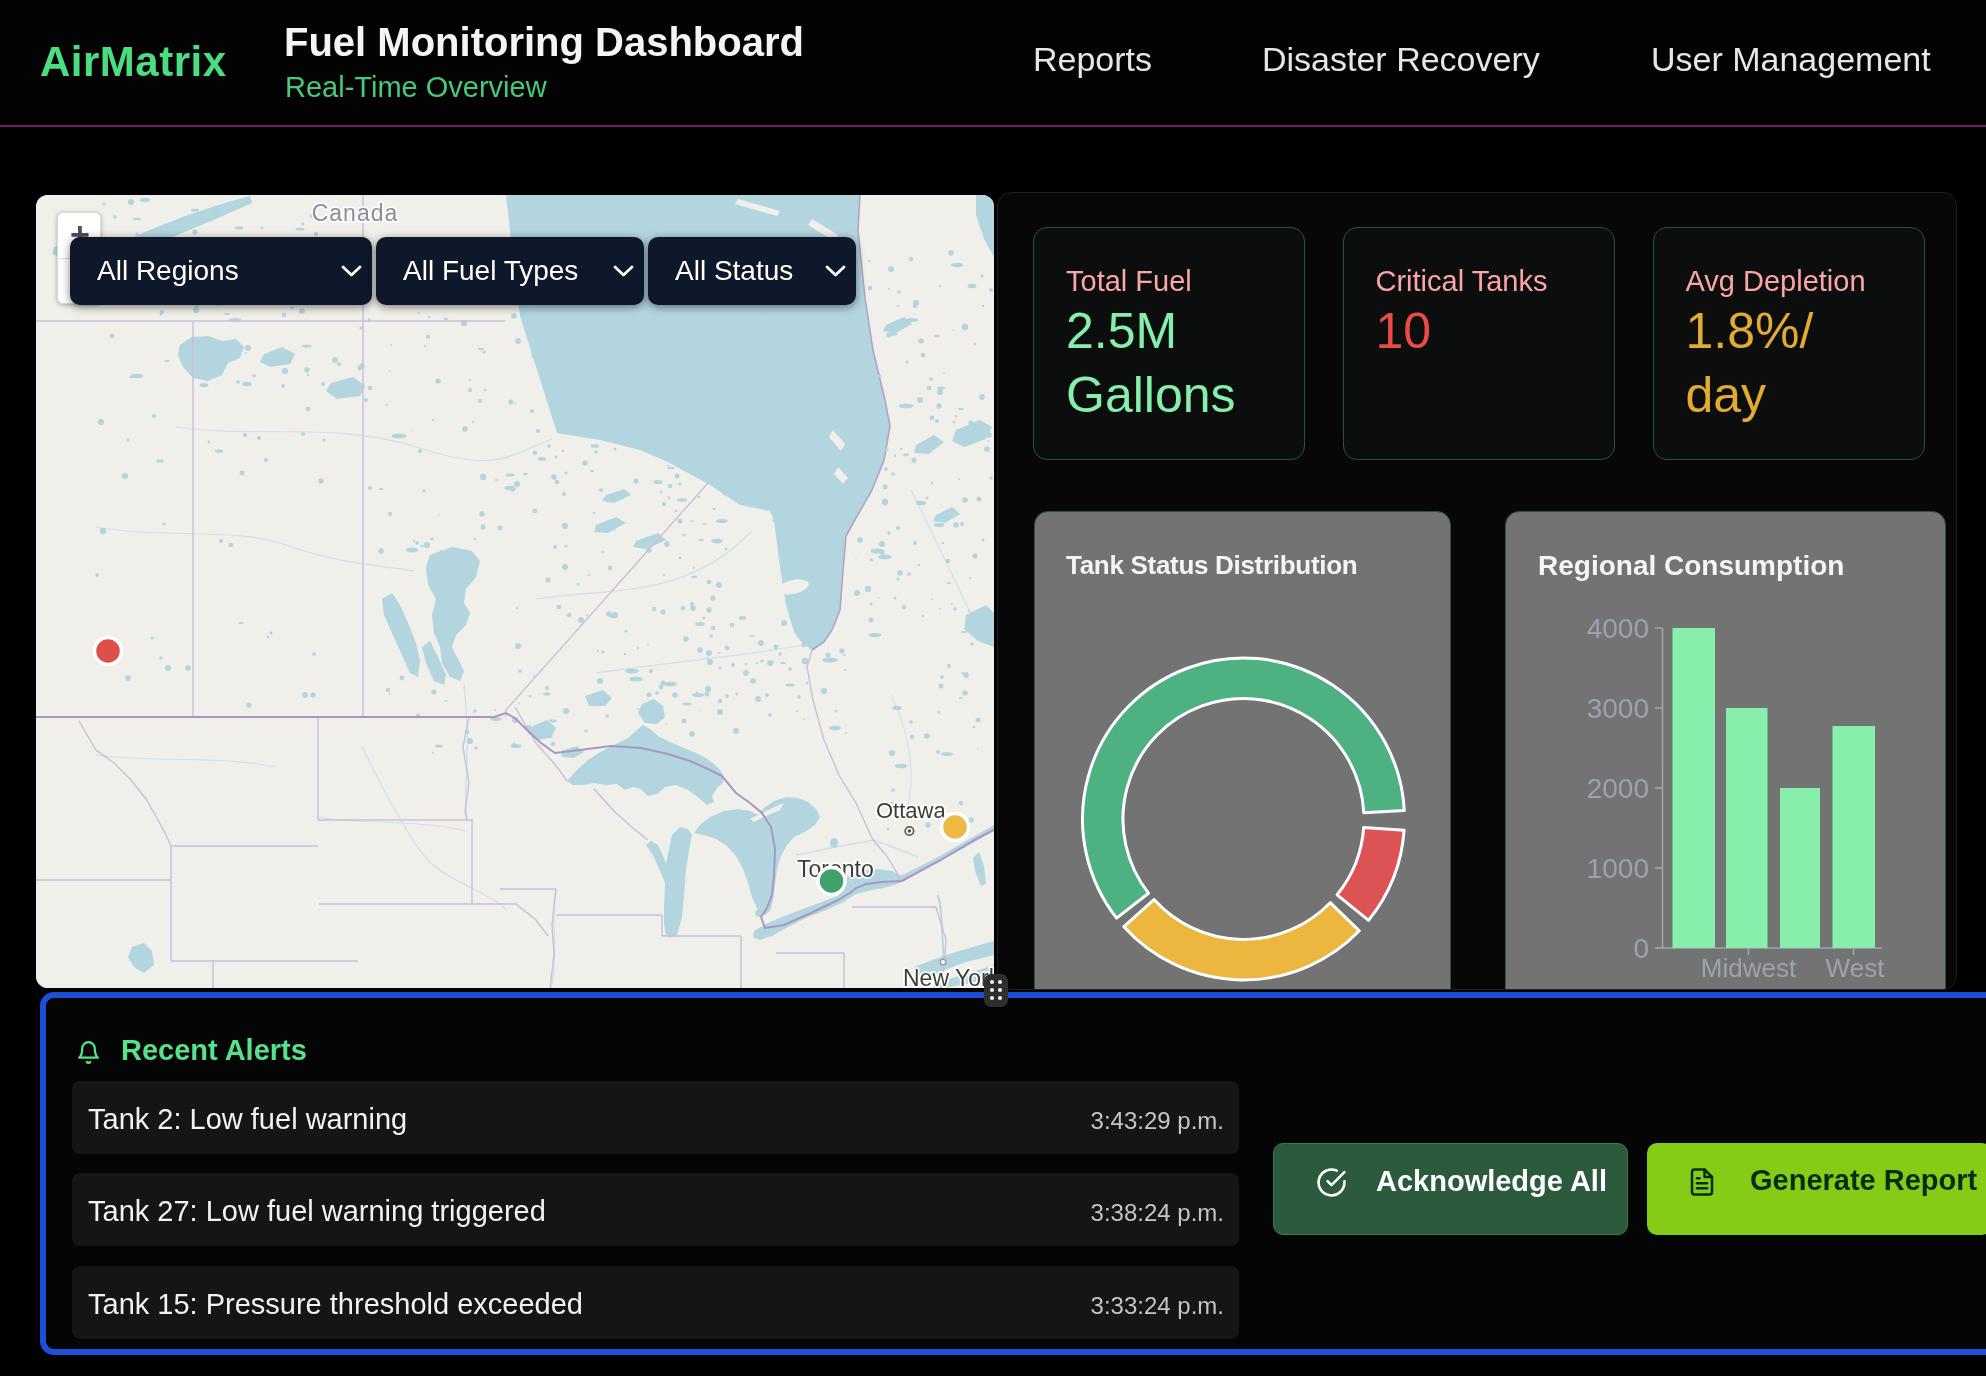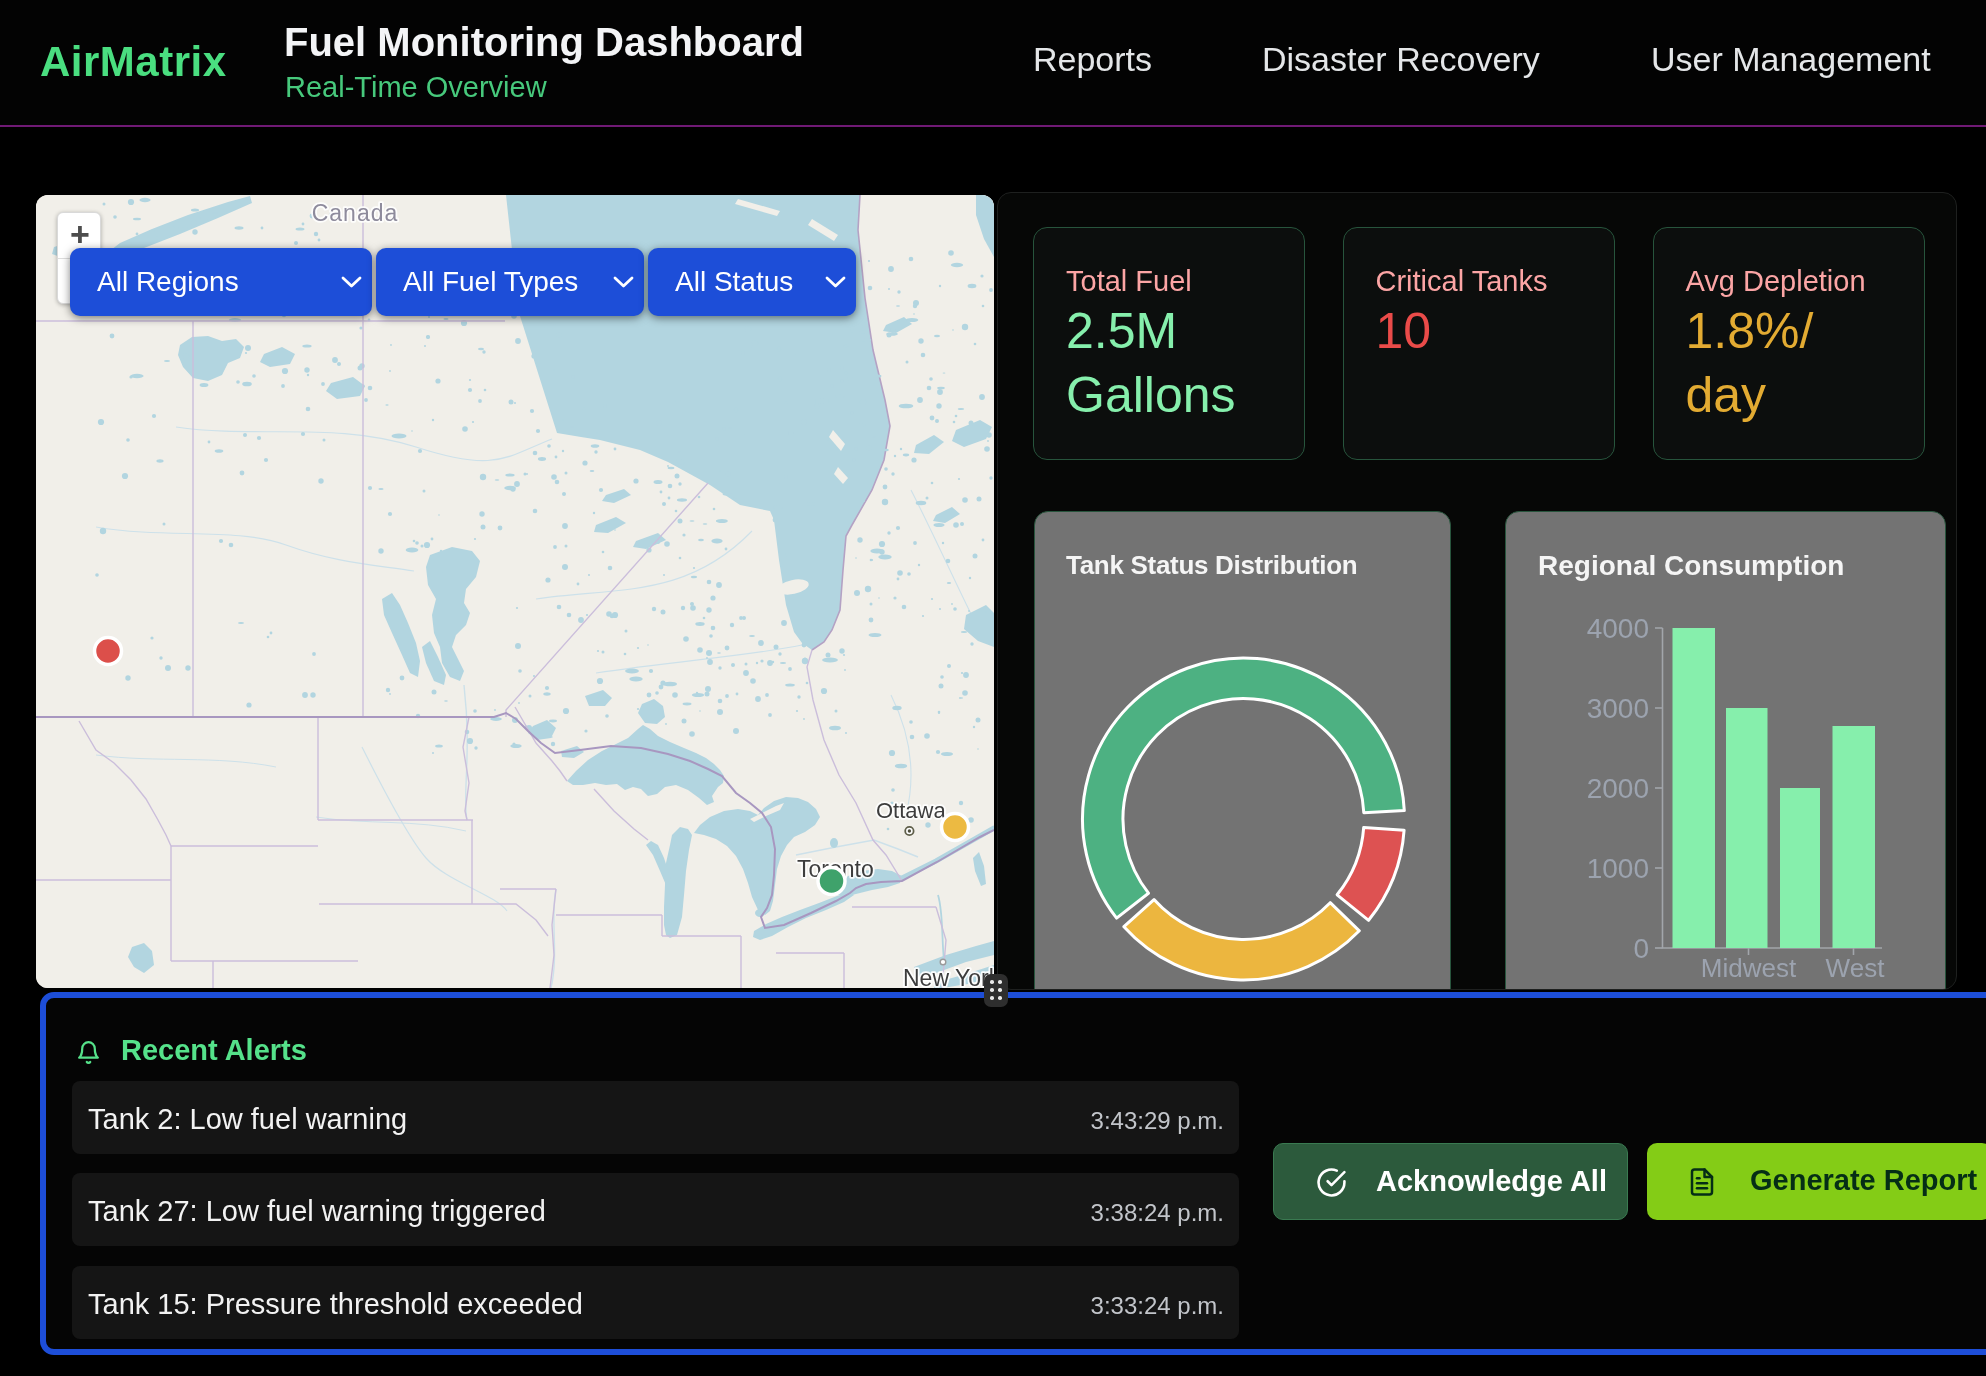--- a/index.html
+++ b/index.html
@@ -6,34 +6,34 @@
 .abs { position:absolute; }
 #header { position:absolute; left:0; top:0; width:1986px; height:127px; background:#030303; border-bottom:2px solid #701a75; }
 #logo { position:absolute; left:40px; top:38px; font-size:42px; font-weight:700; color:#4ade80; letter-spacing:0.5px; }
 #title { position:absolute; left:284px; top:20px; font-size:40px; font-weight:700; color:#f3f4f6; }
 #subtitle { position:absolute; left:285px; top:71px; font-size:29px; font-weight:500; color:#47c97c; }
 .nav { position:absolute; top:40px; font-size:34px; color:#e4e6e8; font-weight:400; }
 #map { position:absolute; left:36px; top:195px; width:958px; height:793px; border-radius:12px; overflow:hidden; background:#f1efe9; }
 .zoomctl { position:absolute; left:57px; top:212px; width:44px; height:92px; background:#fff; border:1px solid #d9d9d9; border-radius:6px; box-shadow:0 1px 4px rgba(0,0,0,0.3); }
 .zoomctl .zline { position:absolute; left:0; top:45px; width:44px; height:1px; background:#ddd; }
 .zplus { position:absolute; left:0; top:0; width:44px; height:45px; color:#4d4d4d; font-size:34px; font-weight:700; text-align:center; line-height:42px; }
-.dd { position:absolute; top:248px; height:68px; background:#1d4ed8; border-radius:10px; color:#fff; font-size:28px; line-height:68px; padding-left:27px; box-shadow:0 2px 8px rgba(0,0,0,0.5); }
+.dd { position:absolute; top:237px; height:68px; background:#0f172a; border-radius:10px; color:#fff; font-size:28px; line-height:68px; padding-left:27px; box-shadow:0 2px 8px rgba(0,0,0,0.5); }
 .dd svg { position:absolute; right:9px; top:27px; }
 #rpanel { position:absolute; left:997px; top:192px; width:960px; height:798px; background:#060706; border:1px solid #1e201f; border-radius:14px; overflow:hidden; }
 .scard { position:absolute; top:34px; width:272px; height:233px; background:#0c0e0d; border:1.5px solid #27543c; border-radius:14px; }
 .slabel { position:absolute; left:32px; top:37px; font-size:29px; color:#fca5a5; font-weight:500; }
 .sval { position:absolute; left:32px; top:71px; font-size:50px; font-weight:400; line-height:64px; }
 .ccard { position:absolute; top:318px; height:520px; background:#737373; border:1.5px solid #27543c; border-radius:14px; overflow:hidden; }
 .ctitle { position:absolute; left:31px; top:38px; font-size:28px; font-weight:700; color:#f5f5f5; }
 #bottom { position:absolute; left:8px; top:992px; width:1970px; height:363px; background:#050505; border:6px solid #1d4ed8; border-radius:14px;margin-left:32px; }
 #ralerts { position:absolute; left:75px; top:36px; font-size:29px; font-weight:700; color:#55e28a; }
 .arow { position:absolute; left:26px; width:1167px; height:73px; background:#151515; border-radius:8px; }
 .atxt { position:absolute; left:16px; top:22px; font-size:29px; color:#f2f2f2; font-weight:400; }
 .atime { position:absolute; right:15px; top:26px; font-size:24px; color:#c2c5ca; }
-.btn { position:absolute; top:145px; height:77px; border-radius:10px; font-weight:700; font-size:29px; }
+.btn { position:absolute; top:145px; height:92px; border-radius:10px; font-weight:700; font-size:29px; }
 #ackbtn { left:1227px; width:355px; background:#2c5a3c; border:1px solid #3a7a51; color:#fff; }
 #genbtn { left:1601px; width:345px; background:#84cc16; color:#052e16; }
 .bico { position:absolute; top:23px; }
 #drag { position:absolute; left:984px; top:974px; width:24px; height:33px; background:#2e2e2e; border-radius:7px; z-index:30; }
 #drag span { position:absolute; width:3.6px; height:3.6px; border-radius:50%; background:#e8e8e8; }
 </style></head>
 <body>
 <div id="header">
   <div id="logo">AirMatrix</div>
   <div id="title">Fuel Monitoring Dashboard</div>

